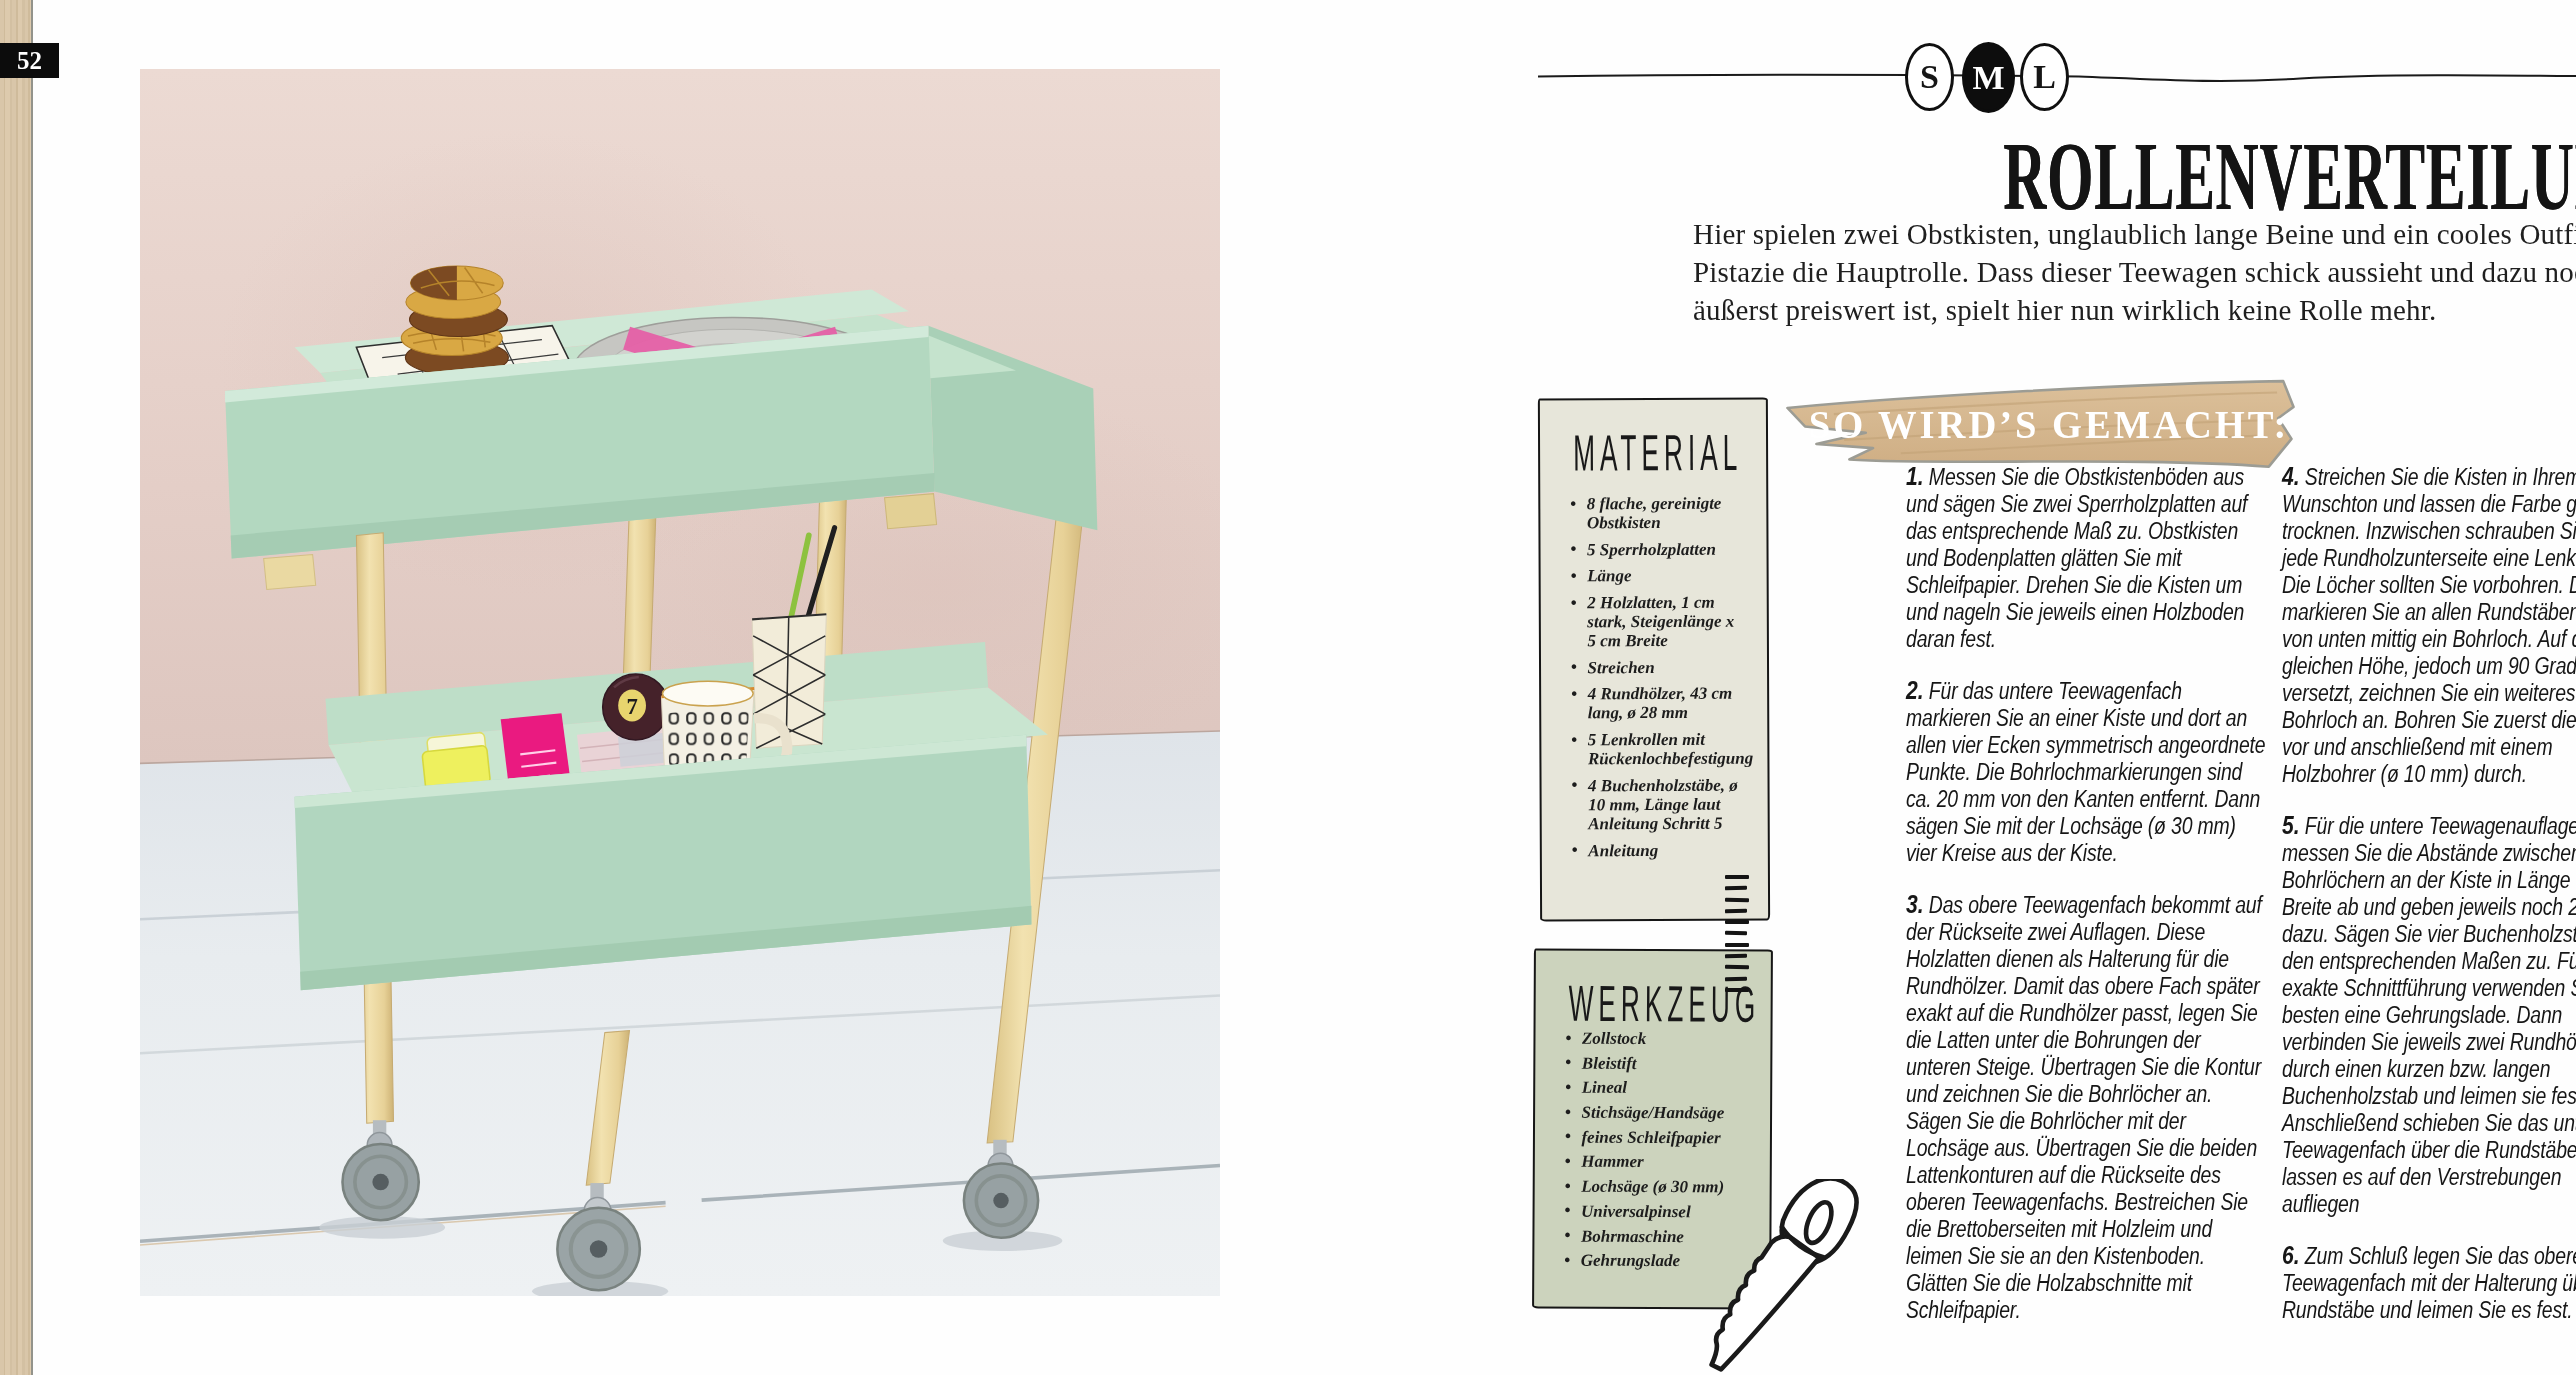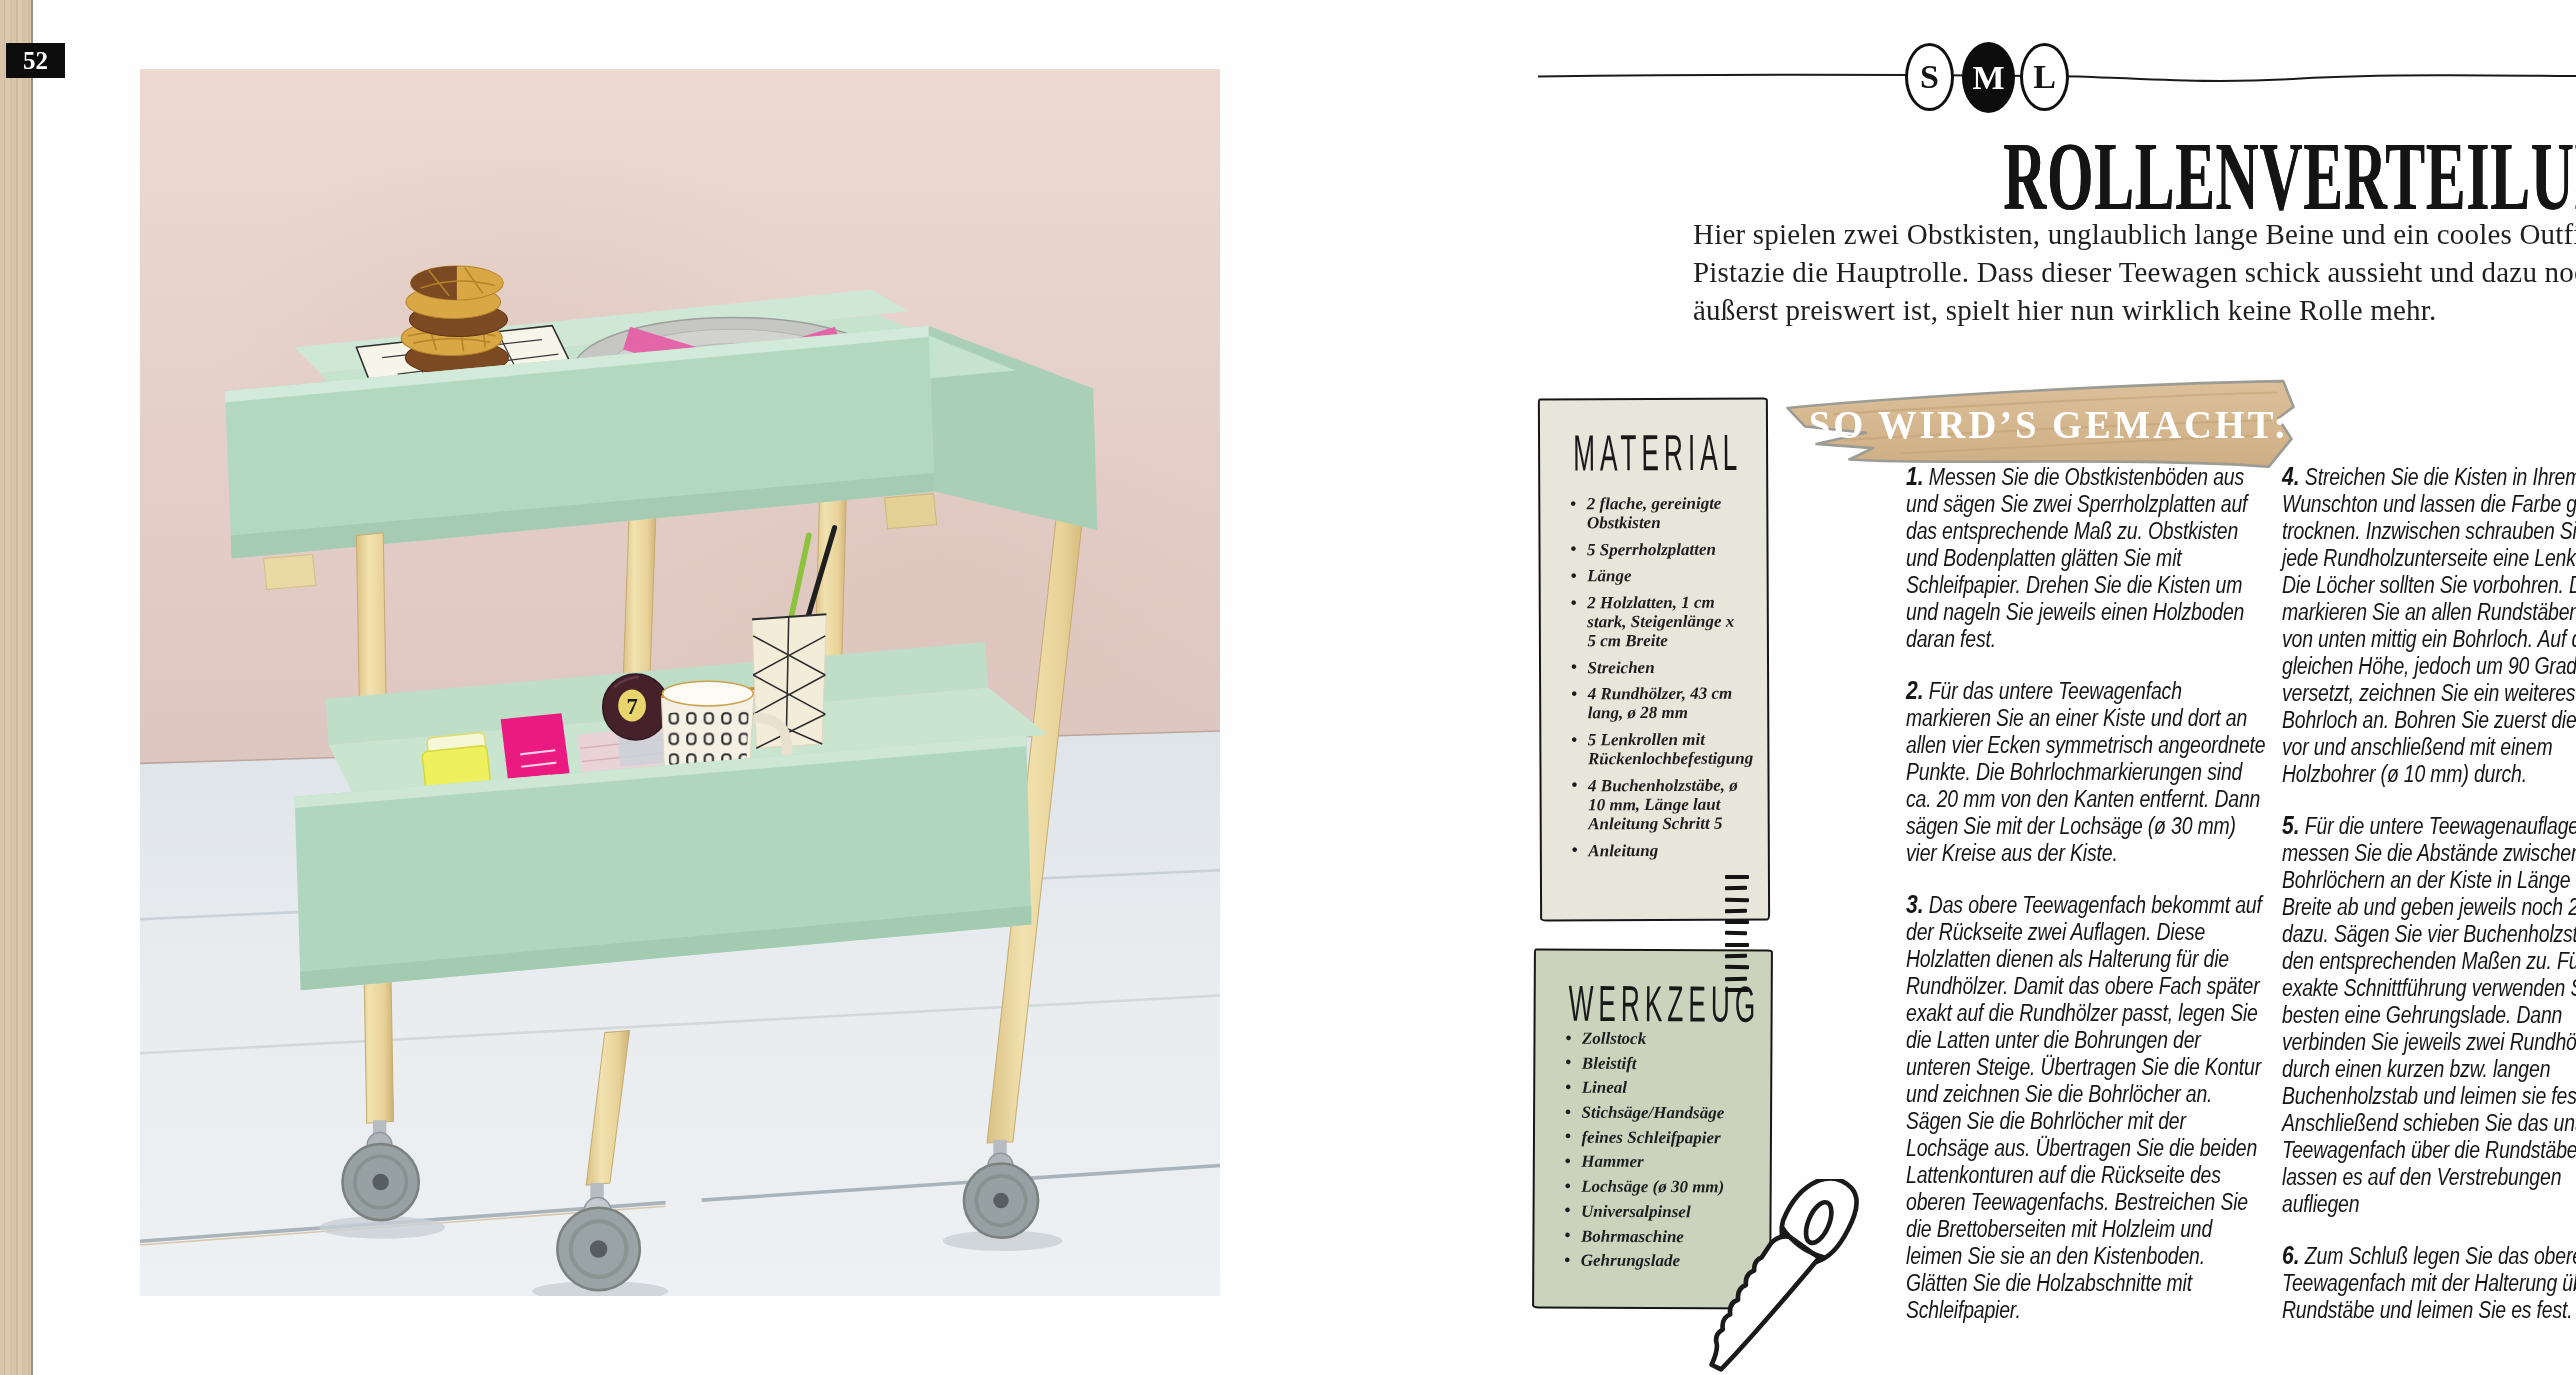--- a/index.html
+++ b/index.html
@@ -7,21 +7,21 @@
         font-family:"Liberation Sans",sans-serif;}
 
   
   .wood{position:absolute;top:0;height:1375px;width:31px;
         background:repeating-linear-gradient(90deg,#d9c6a9 0 3.6px,#cfbb9b 3.6px 5.2px,#ddcaad 5.2px 9.8px,#d3c0a2 9.8px 12.4px);}
   .wood-left{left:0;border-right:2.1px solid #93938b;}
 
   
   .pagenum{position:absolute;top:43px;width:59px;height:35px;background:#0c0c0c;color:#fff;
            font-family:"Liberation Serif",serif;font-weight:700;font-size:25px;
-           display:flex;align-items:center;justify-content:center;z-index:30;margin-left:6px;}
+           display:flex;align-items:center;justify-content:center;z-index:30;}
 
   
   .szcircle{position:absolute;top:43px;width:49px;height:68px;border-radius:50%;background:#fff;
             border:3.6px solid #101010;display:flex;align-items:center;justify-content:center;
             font-family:"Liberation Serif",serif;font-weight:700;font-size:34px;color:#161616;z-index:6;
             box-sizing:border-box;}
   .szcircle.selected{background:#0d0d0d;color:#ffffff;border-color:#0d0d0d;}
 
   
   .title{position:absolute;right:86px;top:127px;font-family:"Liberation Serif",serif;
@@ -247,21 +247,21 @@
     <span>L</span>
   </div>
 
   <h1 class="title" style="margin:0;">ROLLENVERTEILUNG</h1>
 
   <p class="intro" style="margin:0;">Hier spielen zwei Obstkisten, unglaublich lange Beine und ein cooles Outfit in Pistazie die Hauptrolle. Dass dieser Teewagen schick aussieht und dazu noch äußerst preiswert ist, spielt hier nun wirklich keine Rolle mehr.</p>
 
   <div class="box box-material">
     <div class="box-head">MATERIAL</div>
     <ul class="itemlist">
-      <li>2 flache, gereinigte Obstkisten</li>
+      <li>8 flache, gereinigte Obstkisten</li>
       <li>5 Sperrholzplatten</li>
       <li>Länge</li>
       <li>2 Holzlatten, 1 cm stark, Steigenlänge x 5 cm Breite</li>
       <li>Streichen</li>
       <li>4 Rundhölzer, 43 cm lang, ø 28 mm</li>
       <li>5 Lenkrollen mit Rückenlochbefestigung</li>
       <li>4 Buchenholzstäbe, ø 10 mm, Länge laut Anleitung Schritt 5</li>
       <li>Anleitung</li>
     </ul>
   </div>

